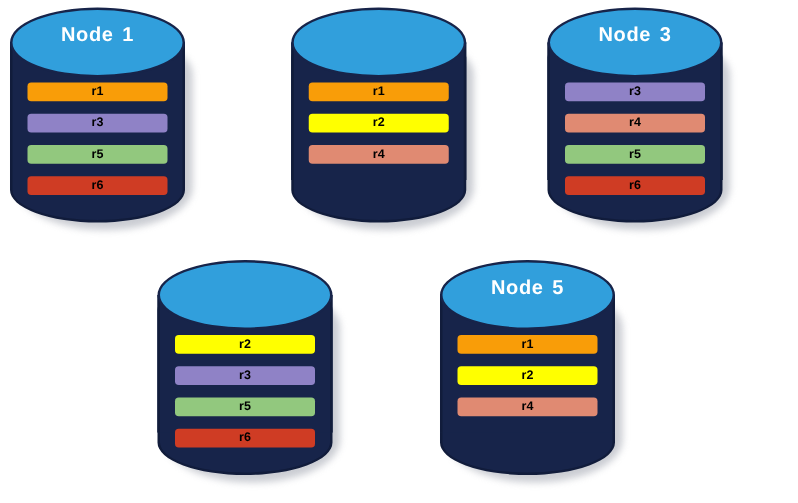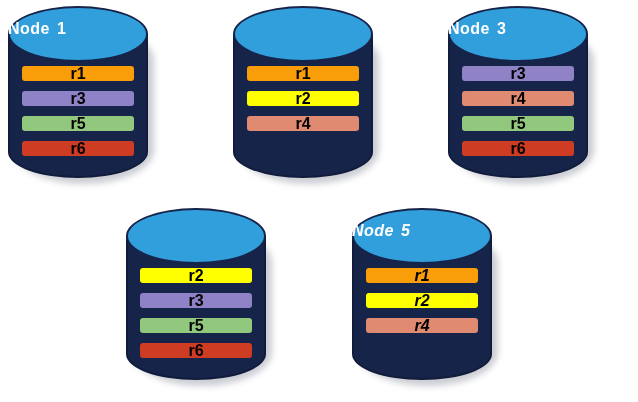--- a/index.html
+++ b/index.html
@@ -70,21 +70,21 @@
     border-radius: 70px / 28px;
     background: #319fdc;
     border: 2px solid #17244a;
     box-sizing: border-box;
   }
   .node .title {
     position: absolute;
     left: 0;
     top: 16px;
     width: 140px;
-    text-align: left;
+    text-align: center;
     color: #ffffff;
     font-size: 16px;
     font-weight: bold;
     letter-spacing: .5px;
     z-index: 5;
   }
   .node .title .num {
     margin-left: 7px;
   }
   .items {
@@ -94,21 +94,21 @@
     width: 112px;
     z-index: 4;
   }
   .item {
     height: 15px;
     line-height: 15px;
     margin-bottom: 10px;
     border-radius: 3px;
     text-align: center;
     color: #000000;
-    font-size: 16px;
+    font-size: 10px;
     font-weight: bold;
     font-family: "Liberation Sans", sans-serif;
   }
   .item:last-child { margin-bottom: 0; }
 </style>
 </head>
 <body>
 
 <div id="canvas">
     <div class="node" style="left: 8px; top: 4px;">
@@ -128,21 +128,21 @@
       <div class="shadow"></div>
       <div class="body"></div>
       <div class="bodyfill"></div>
       <div class="top"></div>
       <div class="items">
         <div class="item" style="background: rgb(249, 157, 8);">r1</div>
         <div class="item" style="background: rgb(255, 255, 0);">r2</div>
         <div class="item" style="background: rgb(224, 138, 114);">r4</div>
       </div>
     </div>
-    <div class="node" style="left: 448px; top: 4px;">
+    <div class="node" style="left: 438px; top: 4px;">
       <div class="shadow"></div>
       <div class="body"></div>
       <div class="bodyfill"></div>
       <div class="top"></div>
       <div class="title"><span>Node</span><span class="num">3</span></div>
       <div class="items">
         <div class="item" style="background: rgb(143, 130, 198);">r3</div>
         <div class="item" style="background: rgb(224, 138, 114);">r4</div>
         <div class="item" style="background: rgb(146, 200, 126);">r5</div>
         <div class="item" style="background: rgb(207, 60, 36);">r6</div>
@@ -153,21 +153,21 @@
       <div class="body"></div>
       <div class="bodyfill"></div>
       <div class="top"></div>
       <div class="items">
         <div class="item" style="background: rgb(255, 255, 0);">r2</div>
         <div class="item" style="background: rgb(143, 130, 198);">r3</div>
         <div class="item" style="background: rgb(146, 200, 126);">r5</div>
         <div class="item" style="background: rgb(207, 60, 36);">r6</div>
       </div>
     </div>
-    <div class="node" style="left: 352px; top: 206px; font-style: italic;">
+    <div class="node" style="left: 352px; top: 206px;">
       <div class="shadow"></div>
       <div class="body"></div>
       <div class="bodyfill"></div>
       <div class="top"></div>
       <div class="title"><span>Node</span><span class="num">5</span></div>
       <div class="items">
         <div class="item" style="background: rgb(249, 157, 8);">r1</div>
         <div class="item" style="background: rgb(255, 255, 0);">r2</div>
         <div class="item" style="background: rgb(224, 138, 114);">r4</div>
       </div>

